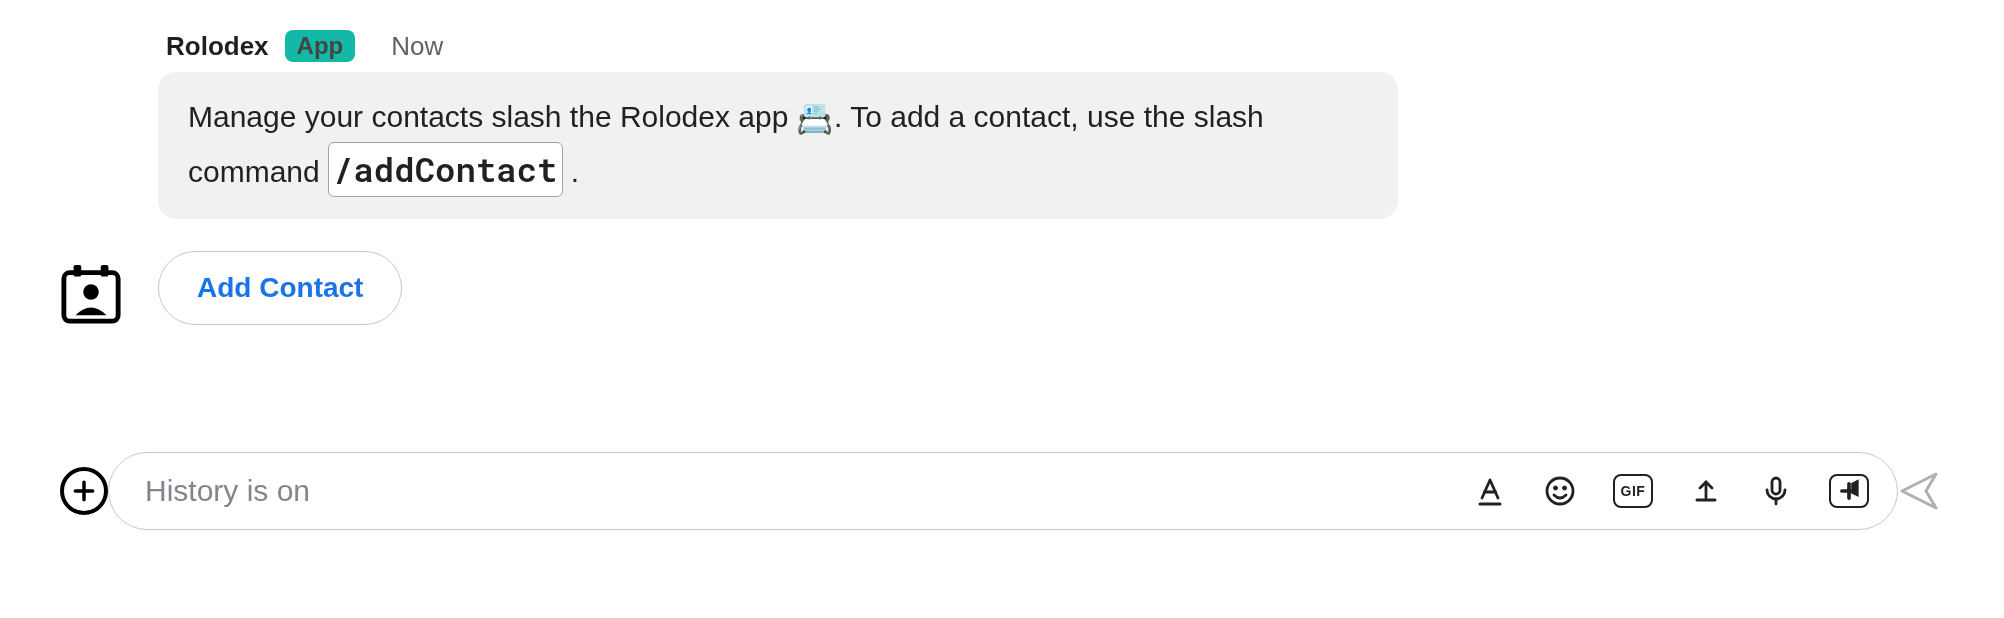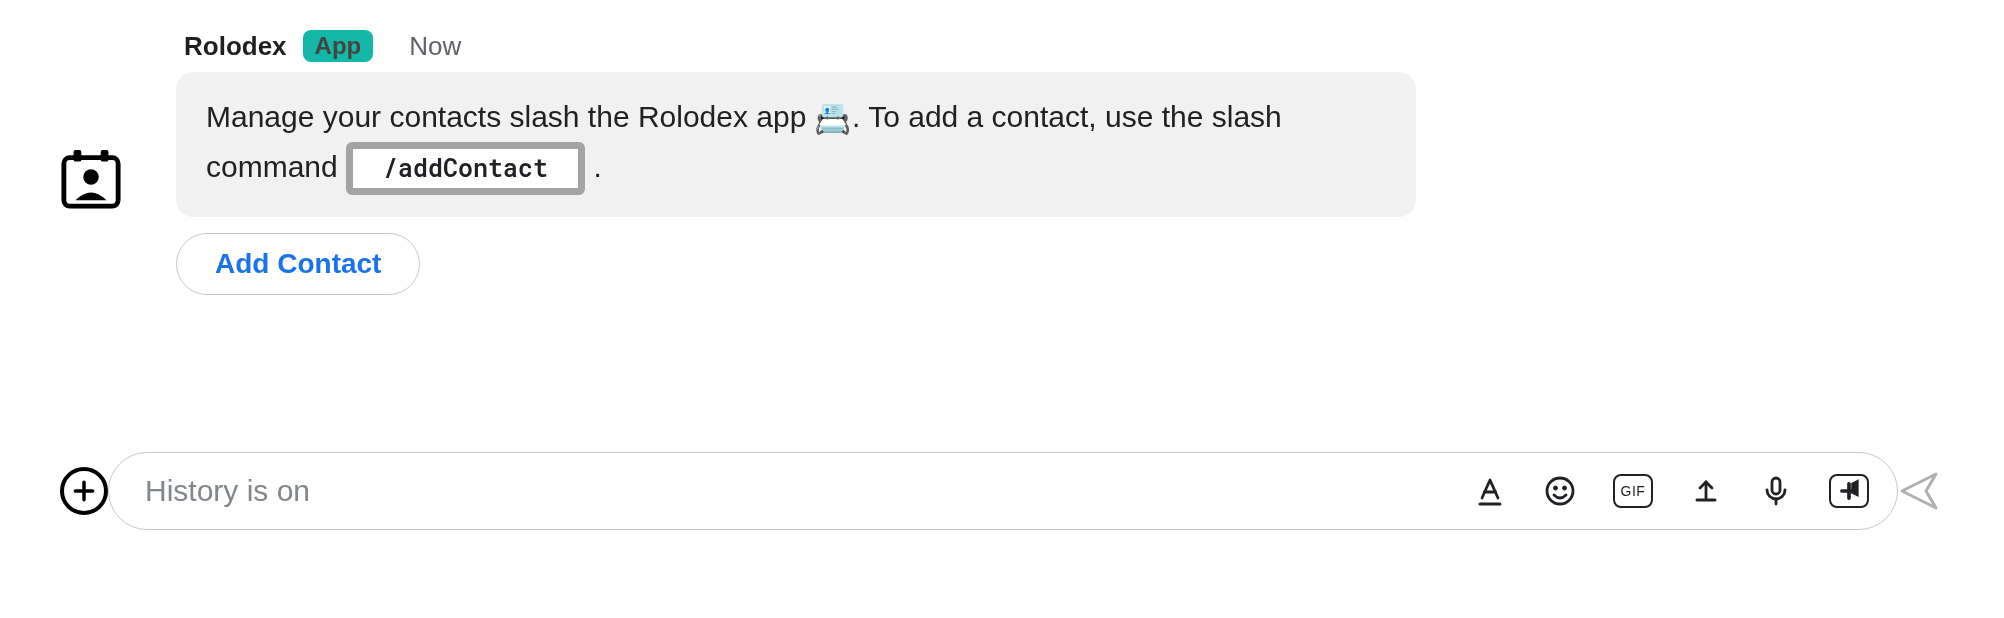--- a/index.html
+++ b/index.html
@@ -12,22 +12,22 @@
     position:relative;
     color:#1f1f1f;
   }
 
   
   .msg-row {
     position:absolute;
     left:60px;
     top:30px;
     display:flex;
-    align-items:center;
-    gap:54px;
+    align-items:flex-end;
+    gap:36px;
   }
   .avatar {
     width:62px; height:62px;
     margin-top:32px;
   }
   .avatar svg { width:100%; height:100%; display:block; }
 
   .msg-col { display:flex; flex-direction:column; }
 
   .msg-header {
@@ -55,39 +55,39 @@
     padding:22px 30px;
     width:1240px;
     font-size:30px;
     line-height:1.55;
     color:#202124;
   }
   .inline-emoji { font-size:30px; vertical-align:middle; }
   .inline-code {
     display:inline-block;
     background:#ffffff;
-    border:7px solid #a3a3a3;
+    border:1px solid #a3a3a3;
     border-radius:6px;
-    padding:0 30px;
+    padding:0 4px;
     font-family:"Roboto Mono","SFMono-Regular",Consolas,monospace;
-    font-size:25px;
+    font-size:34px;
     font-weight:600;
     color:#202124;
     vertical-align:baseline;
   }
 
   .action-btn {
-    margin-top:16px;
+    margin-top:32px;
     align-self:flex-start;
     background:#ffffff;
     border:1.5px solid #c8c8c8;
     color:#1a73e8;
     font-size:28px;
     font-weight:600;
-    padding:14px 38px;
+    padding:20px 38px;
     border-radius:999px;
     cursor:pointer;
   }
 
   
   .compose-row {
     position:absolute;
     left:60px;
     bottom:88px;
     display:flex;
@@ -133,21 +133,21 @@
     display:flex; align-items:center; justify-content:center;
     cursor:pointer;
   }
   .compose-icons svg { width:34px; height:34px; stroke:#202124; }
 
   .gif-box {
     border:2.5px solid #202124;
     border-radius:8px;
     width:40px; height:34px;
     display:flex; align-items:center; justify-content:center;
-    font-size:14px; font-weight:400; letter-spacing:0.5px;
+    font-size:14px; font-weight:700; letter-spacing:0.5px;
     cursor:pointer;
   }
   .video-box {
     border:2.5px solid #202124;
     border-radius:8px;
     width:40px; height:34px;
     display:flex; align-items:center; justify-content:center;
     cursor:pointer;
   }
 

